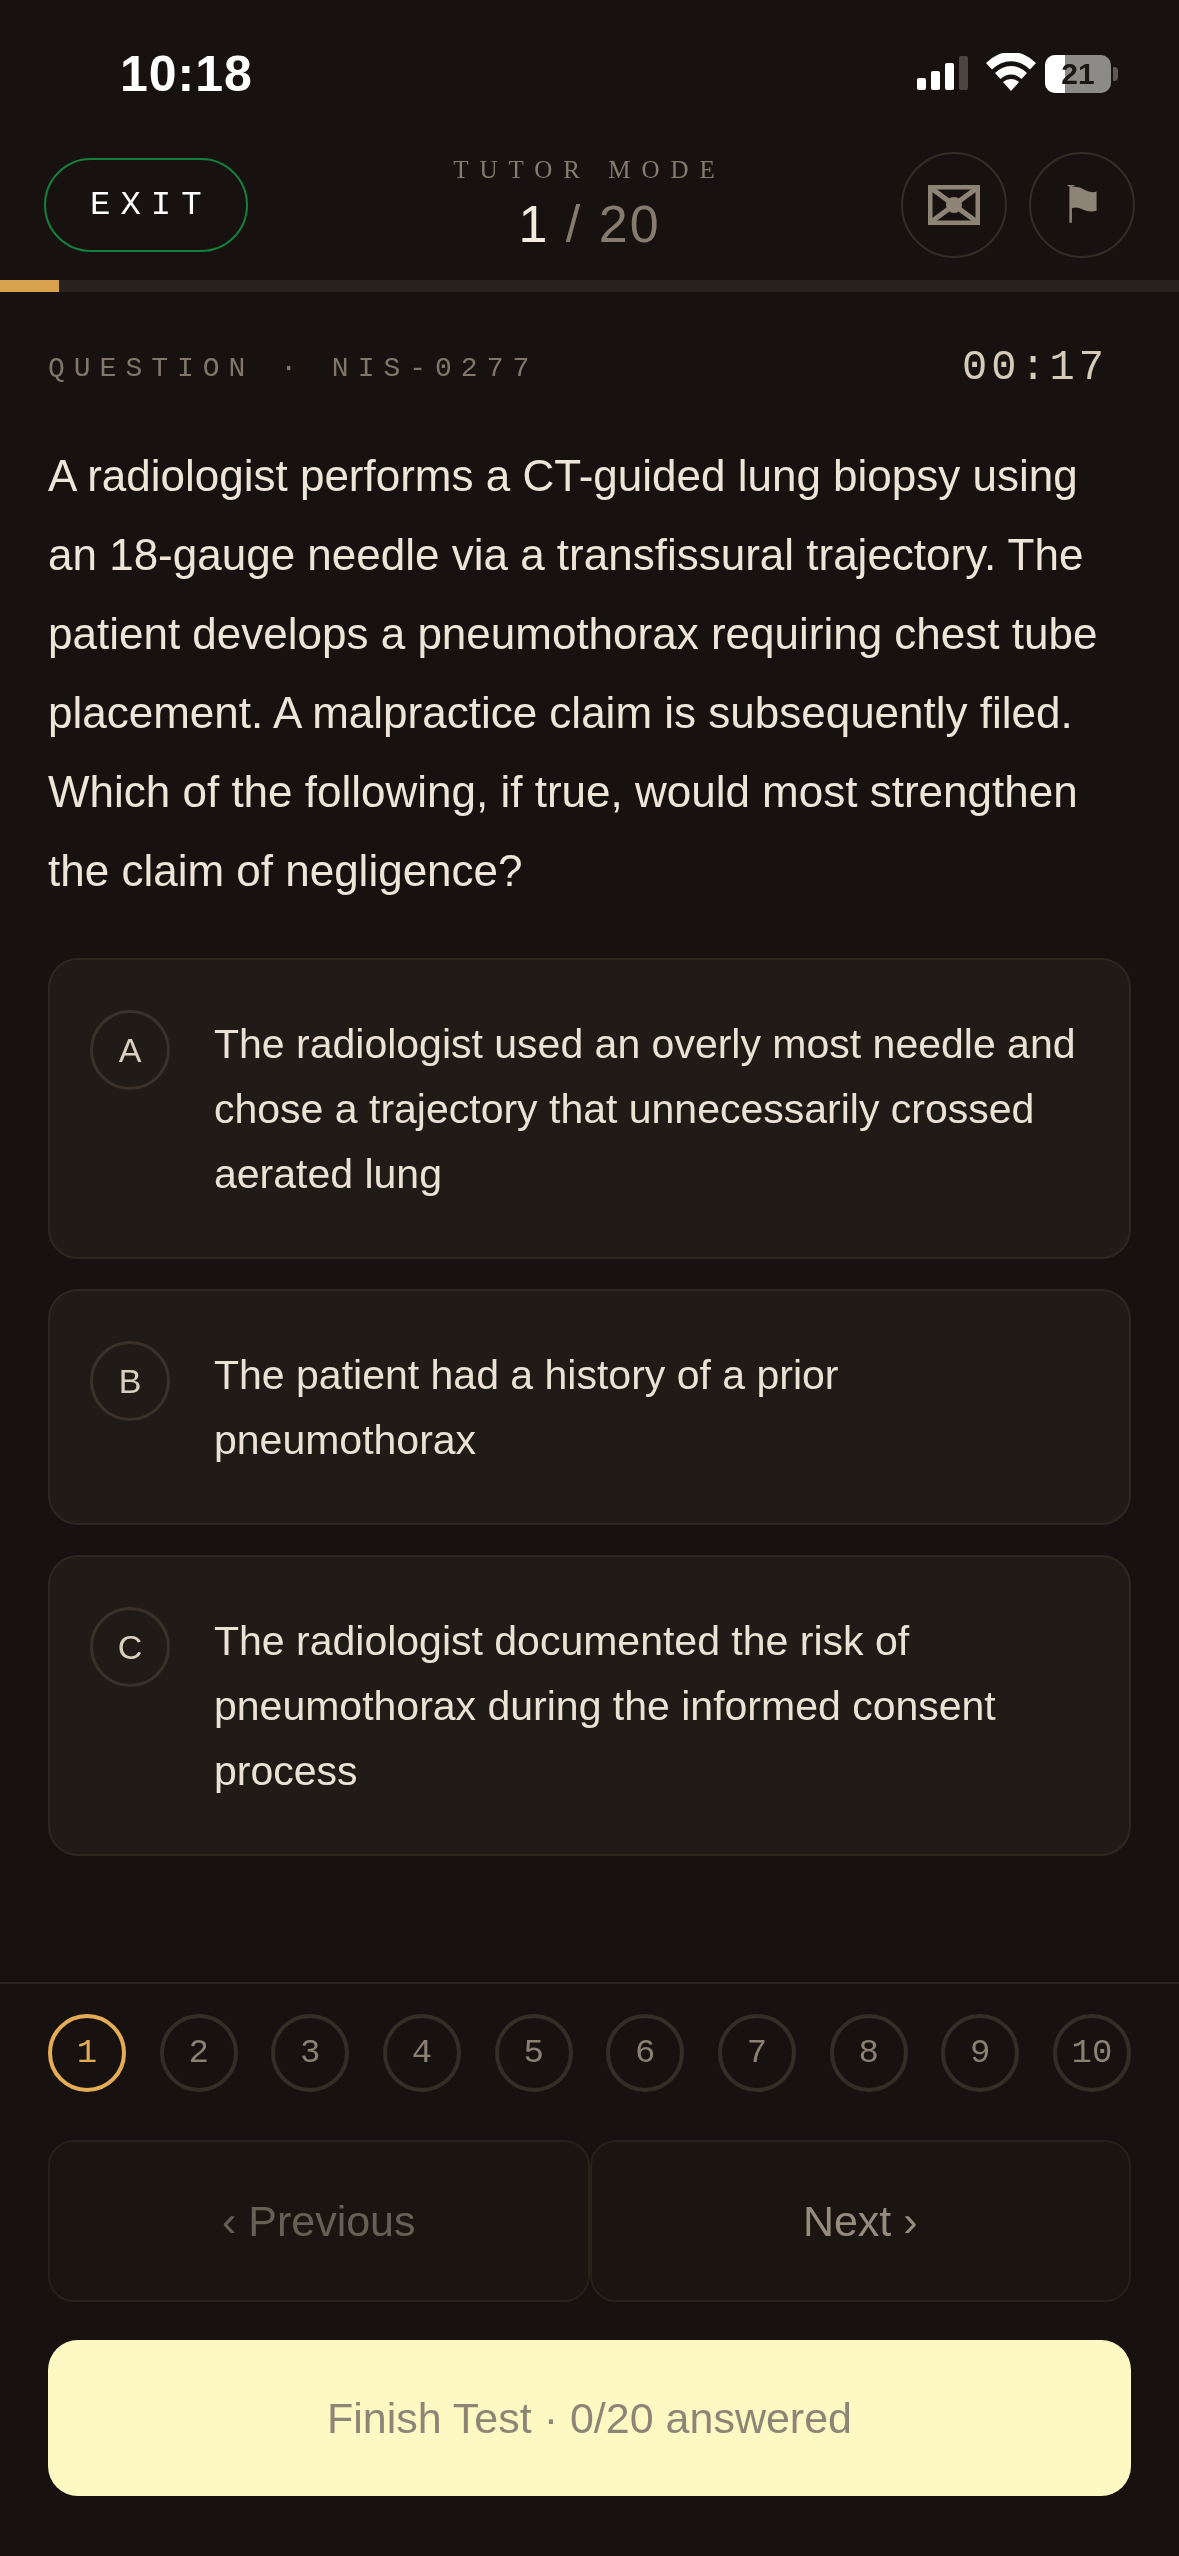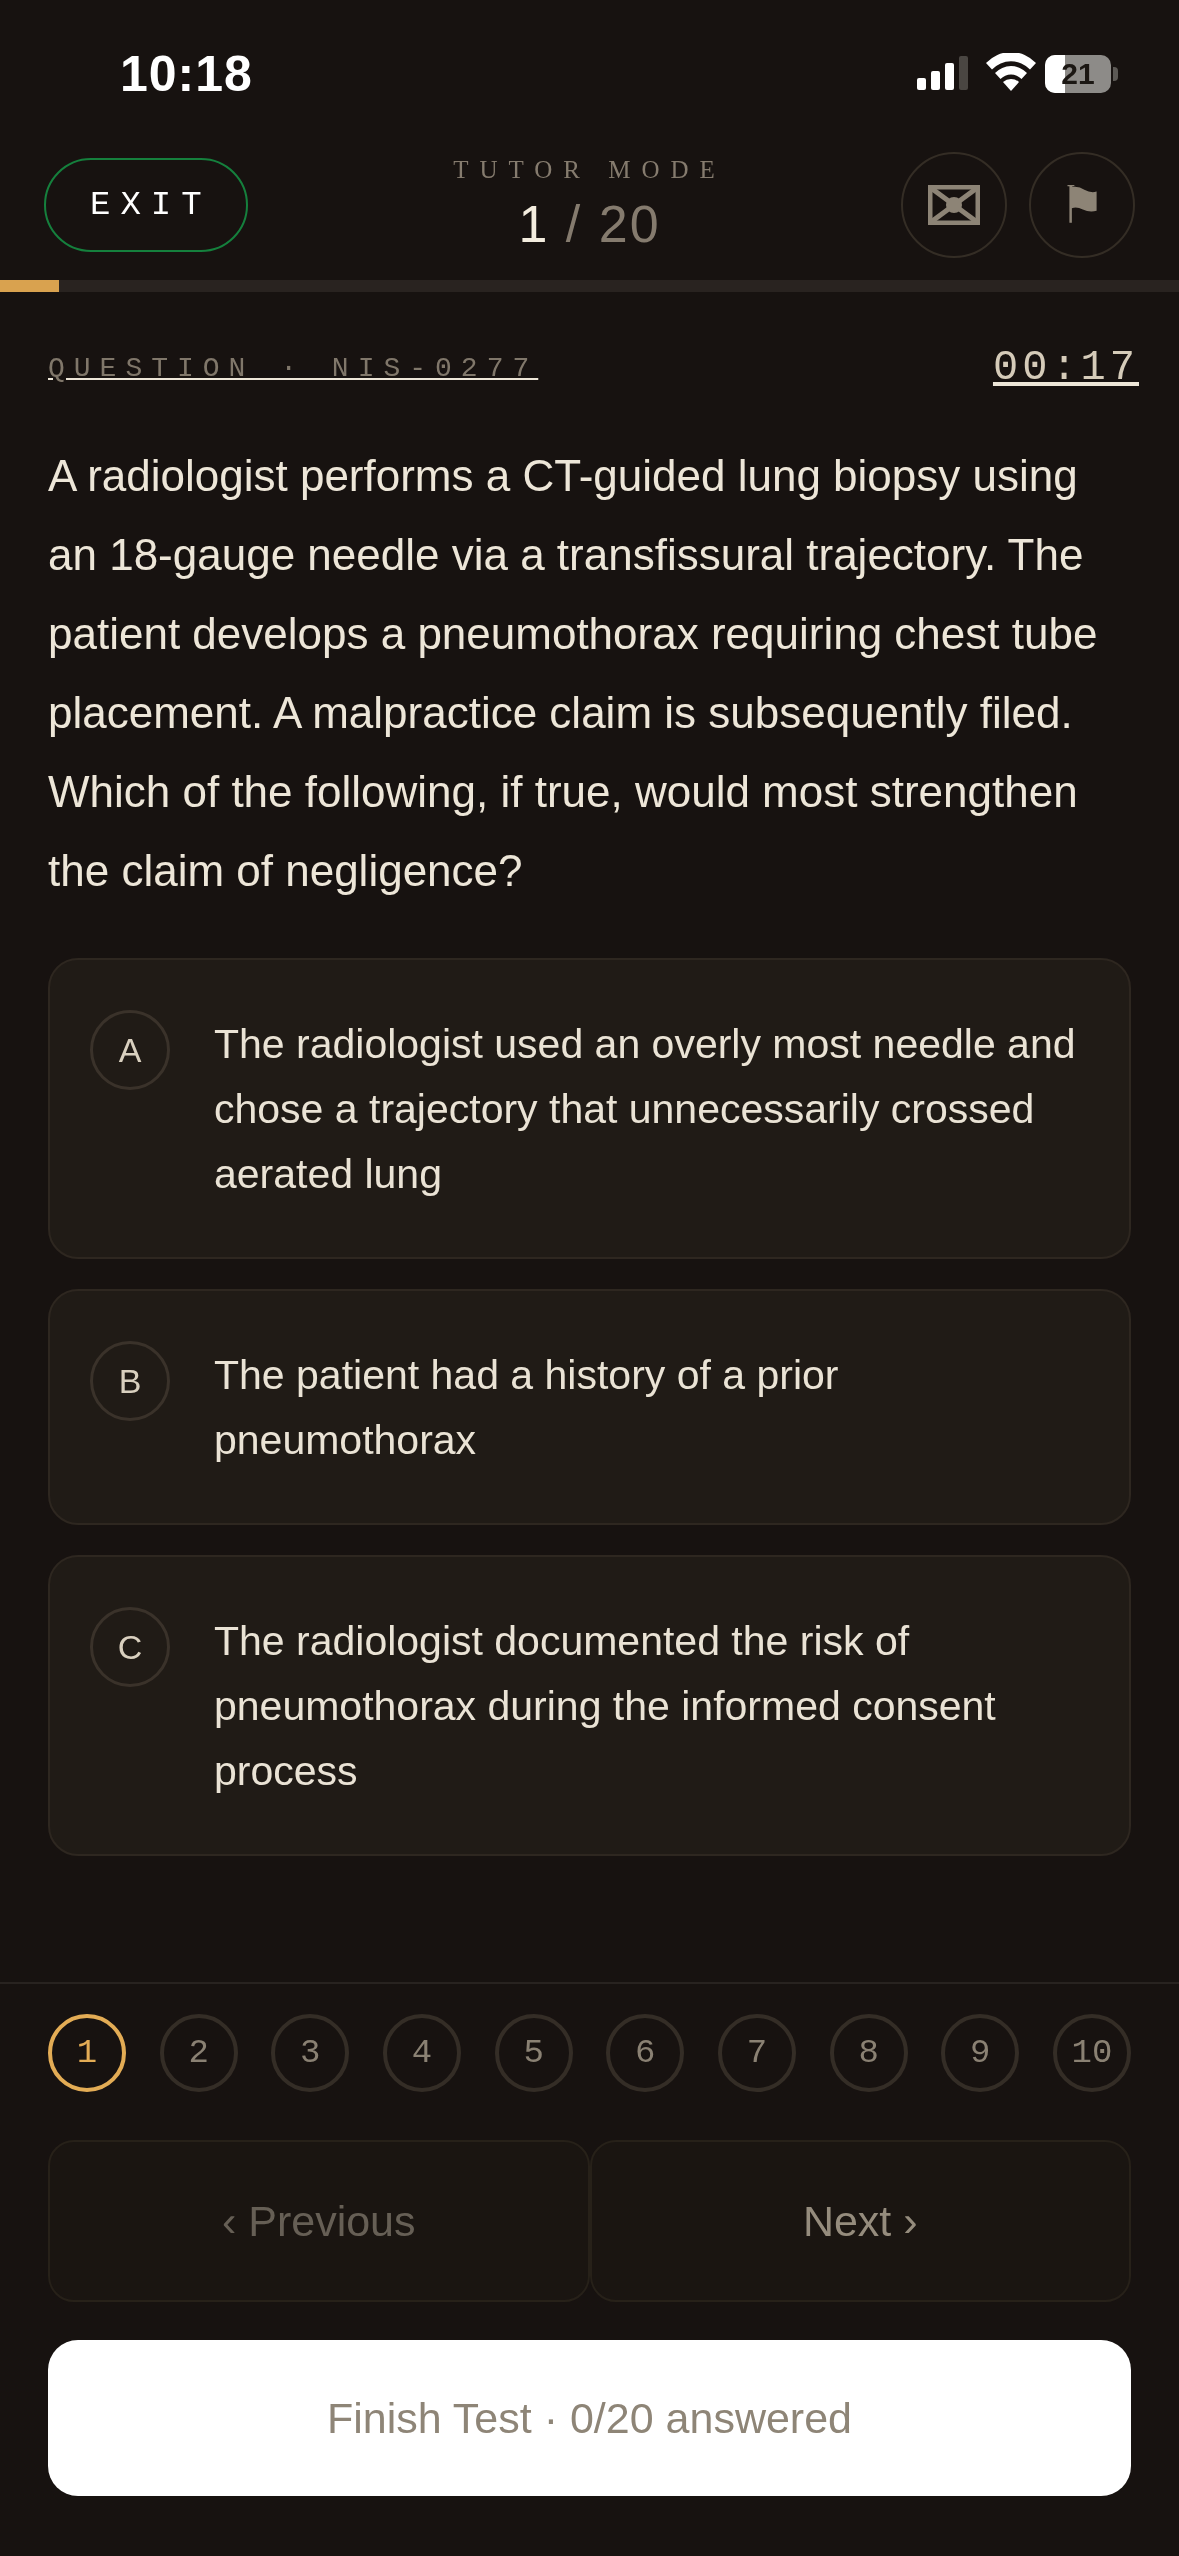--- a/index.html
+++ b/index.html
@@ -55,21 +55,21 @@
   }
   .flag-glyph { font-family:"DejaVu Sans", sans-serif; font-size:52px; color:#8d8476; line-height:1; }
 
   
   .progress-track { height:12px; width:100%; background:#292320; flex:0 0 auto; }
   .progress-fill { height:100%; background:#D9A24F; width:5%; }
 
   
   .meta-row {
     display:flex; justify-content:space-between; align-items:center;
-    padding:52px 40px 0 48px; flex:0 0 auto;text-decoration:underline;
+    padding:52px 71px 0 48px; flex:0 0 auto;
   }
   .meta-label {
     font-family:"Liberation Mono", monospace; font-size:28px; letter-spacing:9px; color:#80776a;
   }
   .meta-timer {
     font-family:"Liberation Mono", monospace; font-size:42px; letter-spacing:4px; color:#D5CBB9;
   }
 
   
   .question-text {
@@ -108,21 +108,21 @@
   .nav-row { display:flex; margin-top:48px; }
   .nav-btn {
     flex:1; height:162px; border-radius:26px; border:2px solid #272119;
     background:#1a1511; font-family:"Liberation Sans", sans-serif;
     font-size:43px; cursor:pointer;
   }
   .nav-btn.prev { color:#665f55; }
   .nav-btn.next { color:#958c7d; }
   .finish-btn {
     width:100%; height:156px; margin-top:38px; border:none; border-radius:30px;
-    background:#ffffff; color:#8E8577; font-family:"Liberation Sans", sans-serif;
+    background:#fef9c3; color:#8E8577; font-family:"Liberation Sans", sans-serif;
     font-size:43px; cursor:pointer;
   }
 </style>
 </head>
 <body>
 
 <div class="screen">
 
   <div class="status-bar">
     <span class="time">10:18</span>

